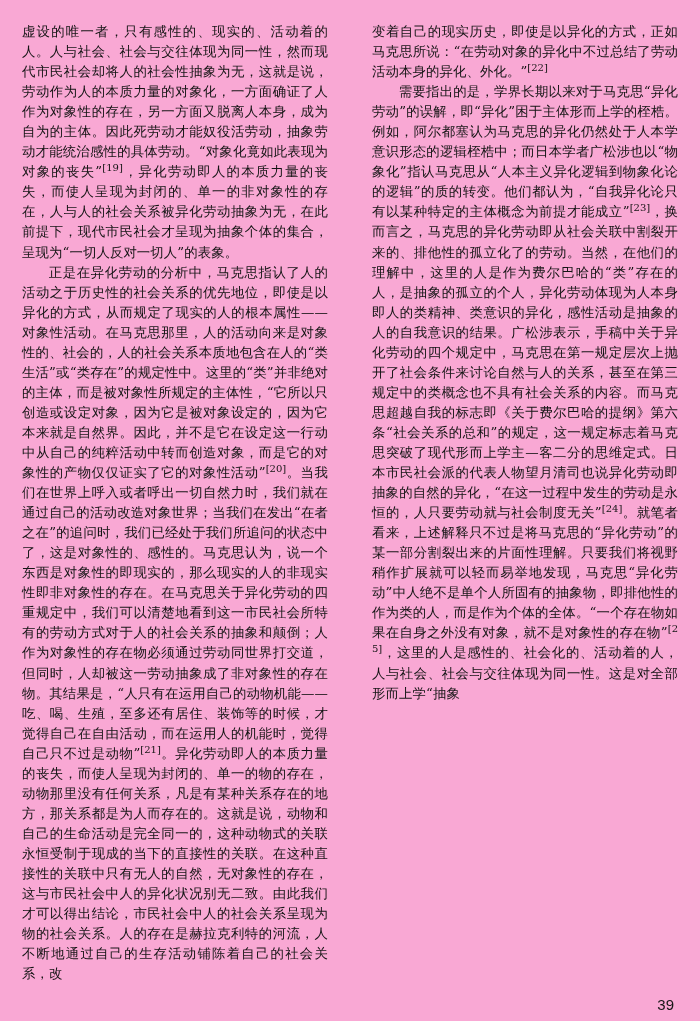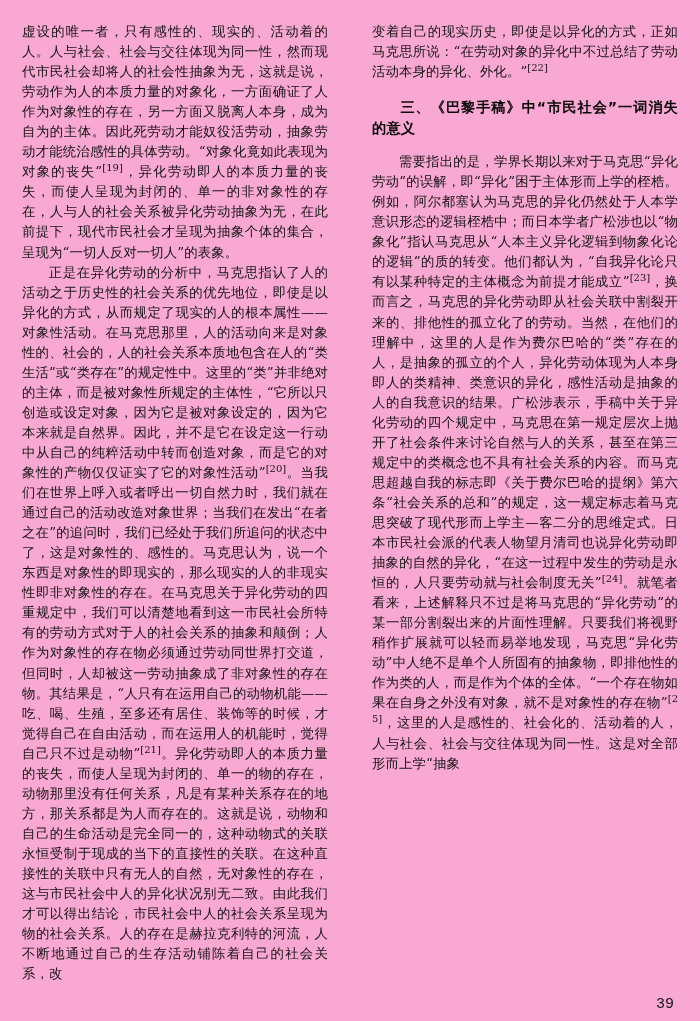--- a/index.html
+++ b/index.html
@@ -67,21 +67,21 @@
     vertical-align: super;
     line-height: 0;
     letter-spacing: 0;
   }
   .page-number {
     position: absolute;
     right: 26px;
     bottom: 8px;
     font-size: 15px;
     color: #151515;
-    font-family: Liberation Mono, monospace;
+    font-family: Liberation Sans, sans-serif;
   }
 </style>
 </head>
 <body>
 
 <div class="page">
 
   <div class="columns">
 
     <div class="col col-left">
@@ -89,21 +89,20 @@
       <p class="para cont"><span>虚设的唯一者，只有感性的、现实的、活动着的人。人与社会、社会与交往体现为同一性，然而现代市民社会却将人的社会性抽象为无，这就是说，劳动作为人的本质力量的对象化，一方面确证了人作为对象性的存在，另一方面又脱离人本身，成为自为的主体。因此死劳动才能奴役活劳动，抽象劳动才能统治感性的具体劳动。“对象化竟如此表现为对象的丧失”</span><sup class="ref">[19]</sup><span>，异化劳动即人的本质力量的丧失，而使人呈现为封闭的、单一的非对象性的存在，人与人的社会关系被异化劳动抽象为无，在此前提下，现代市民社会才呈现为抽象个体的集合，呈现为“一切人反对一切人”的表象。</span></p>
 
       <p class="para"><span>正是在异化劳动的分析中，马克思指认了人的活动之于历史性的社会关系的优先地位，即使是以异化的方式，从而规定了现实的人的根本属性——对象性活动。在马克思那里，人的活动向来是对象性的、社会的，人的社会关系本质地包含在人的“类生活”或“类存在”的规定性中。这里的“类”并非绝对的主体，而是被对象性所规定的主体性，“它所以只创造或设定对象，因为它是被对象设定的，因为它本来就是自然界。因此，并不是它在设定这一行动中从自己的纯粹活动中转而创造对象，而是它的对象性的产物仅仅证实了它的对象性活动”</span><sup class="ref">[20]</sup><span>。当我们在世界上呼入或者呼出一切自然力时，我们就在通过自己的活动改造对象世界；当我们在发出“在者之在”的追问时，我们已经处于我们所追问的状态中了，这是对象性的、感性的。马克思认为，说一个东西是对象性的即现实的，那么现实的人的非现实性即非对象性的存在。在马克思关于异化劳动的四重规定中，我们可以清楚地看到这一市民社会所特有的劳动方式对于人的社会关系的抽象和颠倒；人作为对象性的存在物必须通过劳动同世界打交道，但同时，人却被这一劳动抽象成了非对象性的存在物。其结果是，“人只有在运用自己的动物机能——吃、喝、生殖，至多还有居住、装饰等的时候，才觉得自己在自由活动，而在运用人的机能时，觉得自己只不过是动物”</span><sup class="ref">[21]</sup><span>。异化劳动即人的本质力量的丧失，而使人呈现为封闭的、单一的物的存在，动物那里没有任何关系，凡是有某种关系存在的地方，那关系都是为人而存在的。这就是说，动物和自己的生命活动是完全同一的，这种动物式的关联永恒受制于现成的当下的直接性的关联。在这种直接性的关联中只有无人的自然，无对象性的存在，这与市民社会中人的异化状况别无二致。由此我们才可以得出结论，市民社会中人的社会关系呈现为物的社会关系。人的存在是赫拉克利特的河流，人不断地通过自己的生存活动铺陈着自己的社会关系，改</span></p>
 
     </div>
 
     <div class="col col-right">
 
       <p class="para cont"><span>变着自己的现实历史，即使是以异化的方式，正如马克思所说：“在劳动对象的异化中不过总结了劳动活动本身的异化、外化。”</span><sup class="ref">[22]</sup></p>
 
-      <h2 class="section-heading">三、《巴黎手稿》中“市民社会”一词消失的意义</h2>
 
 
       <p class="para"><span>需要指出的是，学界长期以来对于马克思“异化劳动”的误解，即“异化”困于主体形而上学的桎梏。例如，阿尔都塞认为马克思的异化仍然处于人本学意识形态的逻辑桎梏中；而日本学者广松涉也以“物象化”指认马克思从“人本主义异化逻辑到物象化论的逻辑”的质的转变。他们都认为，“自我异化论只有以某种特定的主体概念为前提才能成立”</span><sup class="ref">[23]</sup><span>，换而言之，马克思的异化劳动即从社会关联中割裂开来的、排他性的孤立化了的劳动。当然，在他们的理解中，这里的人是作为费尔巴哈的“类”存在的人，是抽象的孤立的个人，异化劳动体现为人本身即人的类精神、类意识的异化，感性活动是抽象的人的自我意识的结果。广松涉表示，手稿中关于异化劳动的四个规定中，马克思在第一规定层次上抛开了社会条件来讨论自然与人的关系，甚至在第三规定中的类概念也不具有社会关系的内容。而马克思超越自我的标志即《关于费尔巴哈的提纲》第六条“社会关系的总和”的规定，这一规定标志着马克思突破了现代形而上学主—客二分的思维定式。日本市民社会派的代表人物望月清司也说异化劳动即抽象的自然的异化，“在这一过程中发生的劳动是永恒的，人只要劳动就与社会制度无关”</span><sup class="ref">[24]</sup><span>。就笔者看来，上述解释只不过是将马克思的“异化劳动”的某一部分割裂出来的片面性理解。只要我们将视野稍作扩展就可以轻而易举地发现，马克思“异化劳动”中人绝不是单个人所固有的抽象物，即排他性的作为类的人，而是作为个体的全体。“一个存在物如果在自身之外没有对象，就不是对象性的存在物”</span><sup class="ref">[25]</sup><span>，这里的人是感性的、社会化的、活动着的人，人与社会、社会与交往体现为同一性。这是对全部形而上学“抽象</span></p>
 
     </div>
 
   </div>
 
   <div class="page-number">39</div>
 

